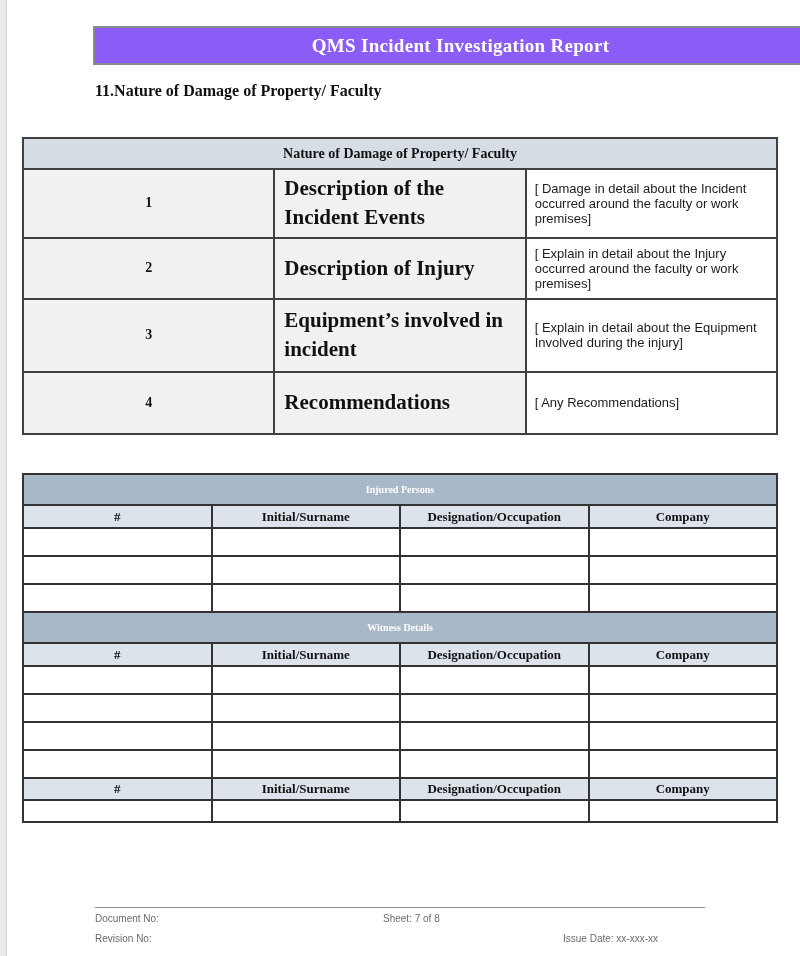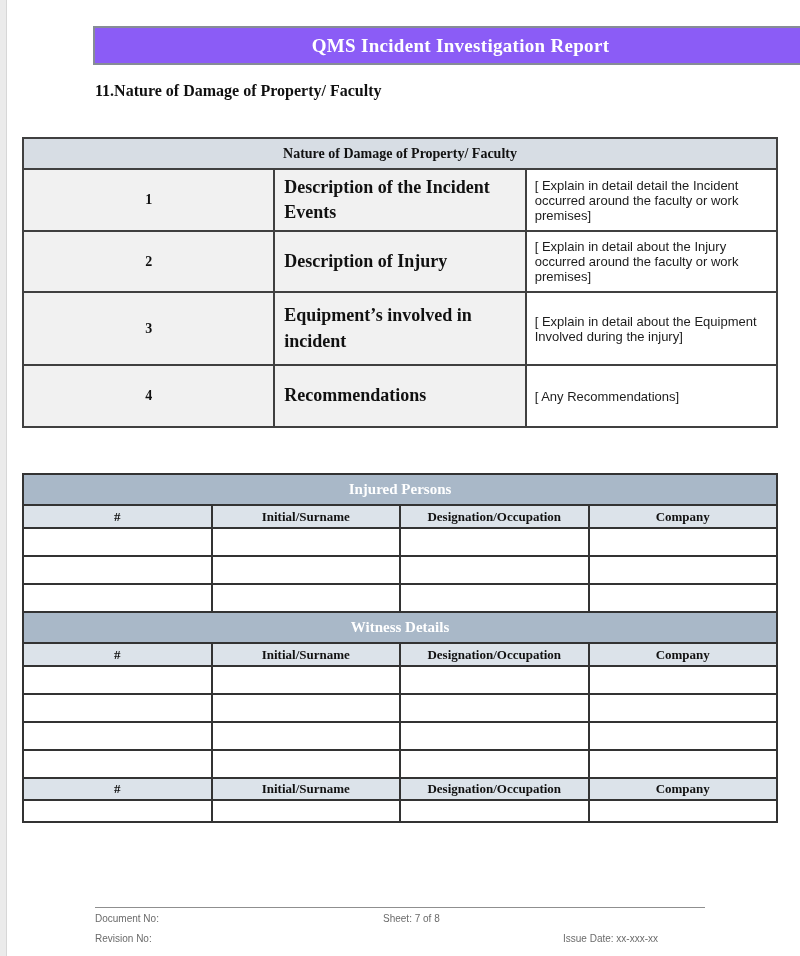--- a/index.html
+++ b/index.html
@@ -60,21 +60,21 @@
     width: 30px;
     background: #f1f1f1;
     text-align: center;
     font-family: "Liberation Serif", serif;
     font-weight: bold; font-size: 14px; color: #111;
   }
   .label-cell {
     width: 177px;
     background: #f1f1f1;
     font-family: "Liberation Serif", serif;
-    font-weight: bold; font-size: 18px; color: #111;
+    font-weight: bold; font-size: 21px; color: #111;
     padding: 4px 8px 4px 9px;
     line-height: 1.4;
   }
   .value-cell {
     background: #ffffff;
     font-size: 13px; color: #1d1d1d;
     padding: 4px 8px;
   }
   .dt-r1 td { height: 62px; }
   .dt-r2 td { height: 61px; }
@@ -88,21 +88,21 @@
   }
   .people-table td {
     border: 2px solid #333333;
     vertical-align: middle;
   }
   .band-cell {
     background: #a9b8c8;
     text-align: center;
     color: #ffffff;
     font-family: "Liberation Serif", serif;
-    font-weight: bold; font-size: 15px;
+    font-weight: bold; font-size: 10px;
     height: 31px;
   }
   .colhead-cell {
     background: #dce3ea;
     text-align: center;
     font-family: "Liberation Serif", serif;
     font-weight: bold; font-size: 13px; color: #111;
     height: 23px;
   }
   .empty-cell { background: #ffffff; height: 28px; }
@@ -141,21 +141,21 @@
 <div class="section-heading">11.Nature of Damage of Property/ Faculty</div>
 
 <table class="damage-table">
   <tbody>
       <tr>
     <td class="damage-title-cell" colspan="3">Nature of Damage of Property/ Faculty</td>
   </tr>
   <tr class="dt-r1">
     <td class="num-cell">1</td>
     <td class="label-cell">Description of the Incident Events</td>
-    <td class="value-cell">[ Explain in detail detail the Incident occurred around the faculty or work premises]</td>
+    <td class="value-cell">[ Damage in detail about the Incident occurred around the faculty or work premises]</td>
   </tr>
   <tr class="dt-r2">
     <td class="num-cell">2</td>
     <td class="label-cell">Description of Injury</td>
     <td class="value-cell">[ Explain in detail about the Injury occurred around the faculty or work premises]</td>
   </tr>
   <tr class="dt-r3">
     <td class="num-cell">3</td>
     <td class="label-cell">Equipment’s involved in incident</td>
     <td class="value-cell">[ Explain in detail about the Equipment Involved during the injury]</td>

